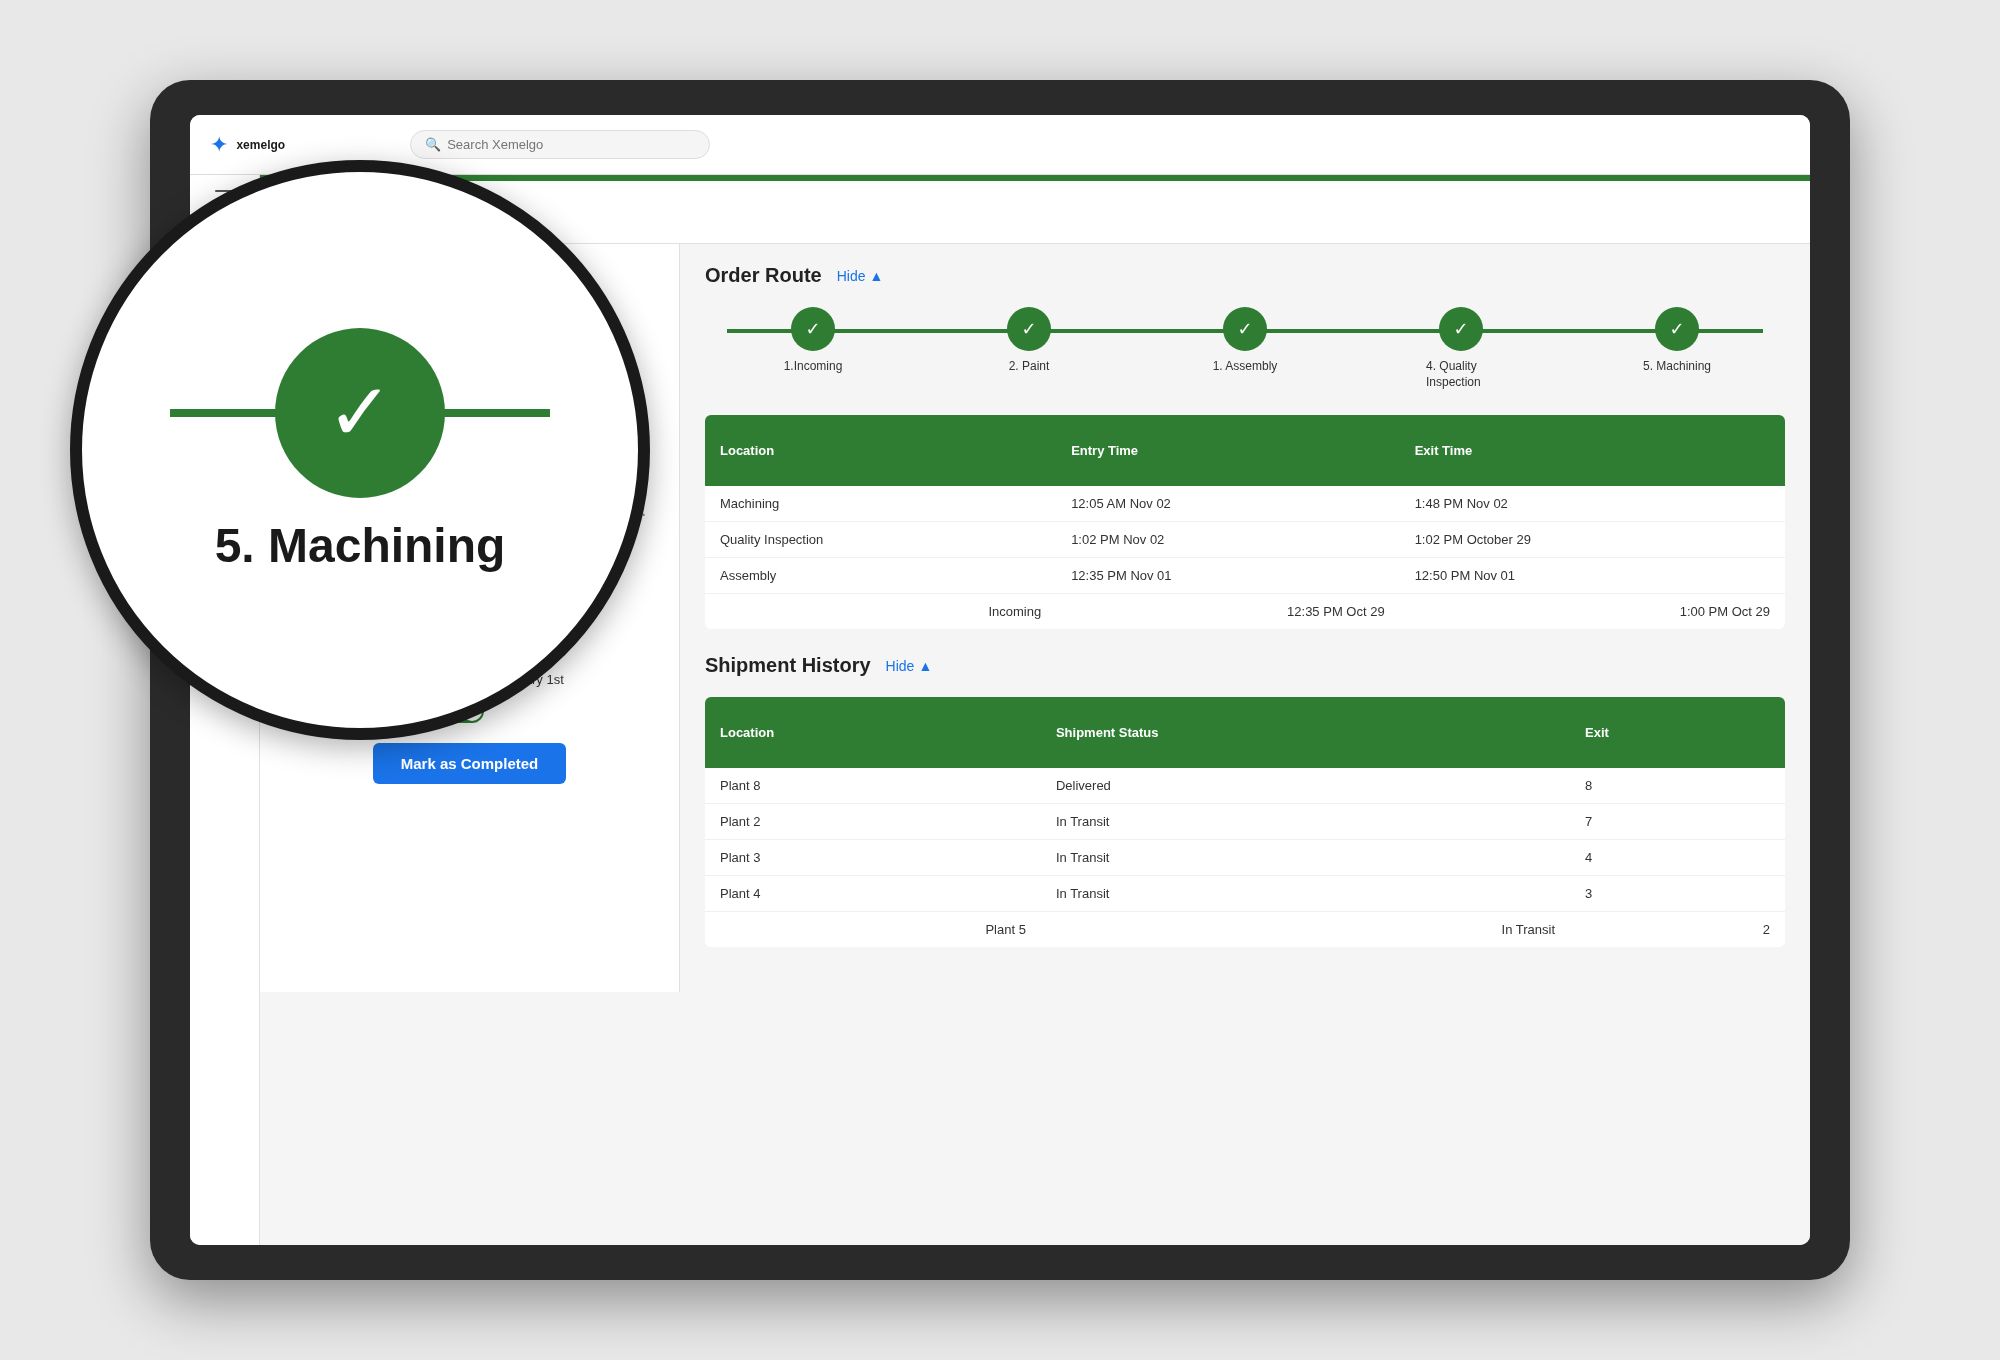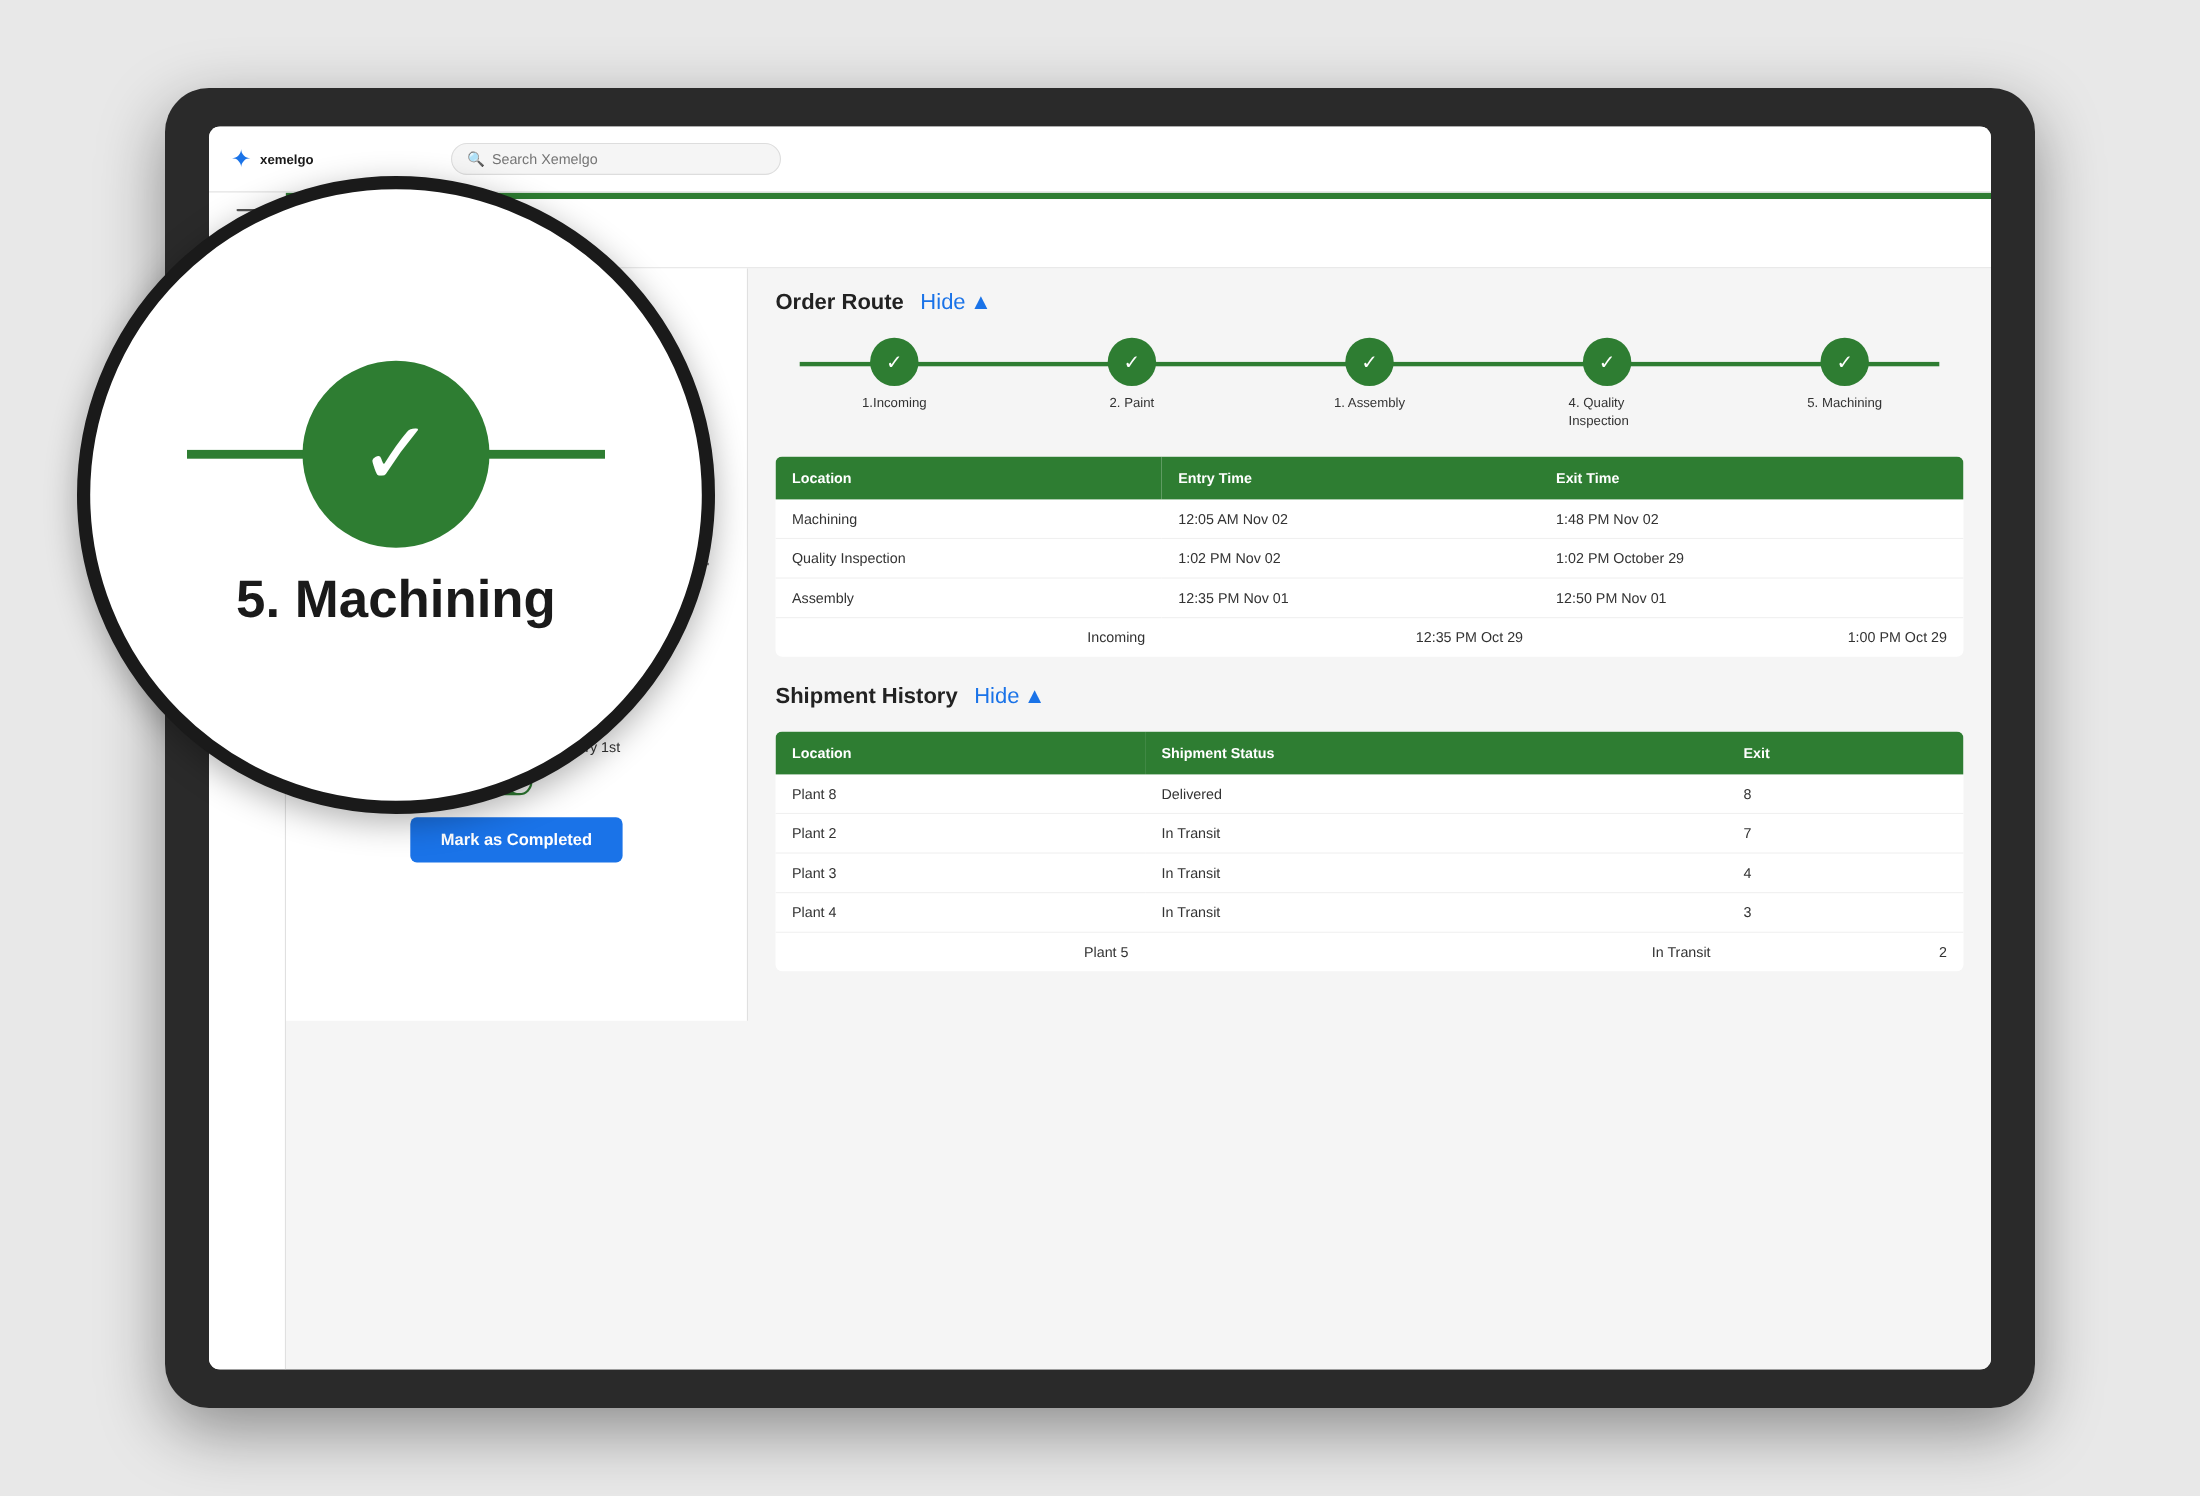--- a/index.html
+++ b/index.html
@@ -294,21 +294,21 @@
       gap: 15px;
       margin-bottom: 20px;
     }
     .section-title {
       font-size: 20px;
       font-weight: 700;
       color: #222;
     }
     .hide-link {
       color: #1a73e8;
-      font-size: 20px;
+      font-size: 14px;
       cursor: pointer;
       display: flex;
       align-items: center;
       gap: 4px;
     }
 
     
     .route-steps {
       display: flex;
       align-items: flex-start;
@@ -357,21 +357,21 @@
       width: 100%;
       border-collapse: collapse;
       background: #fff;
       border-radius: 6px;
       overflow: hidden;
       margin-bottom: 25px;
     }
     .data-table th {
       background: #2e7d32;
       color: #fff;
-      padding: 12px 15px;
+      padding: 28px 15px;
       text-align: left;
       font-size: 13px;
       font-weight: 600;
     }
     .data-table td {
       padding: 10px 15px;
       font-size: 13px;
       color: #333;
       border-bottom: 1px solid #f0f0f0;
     }

